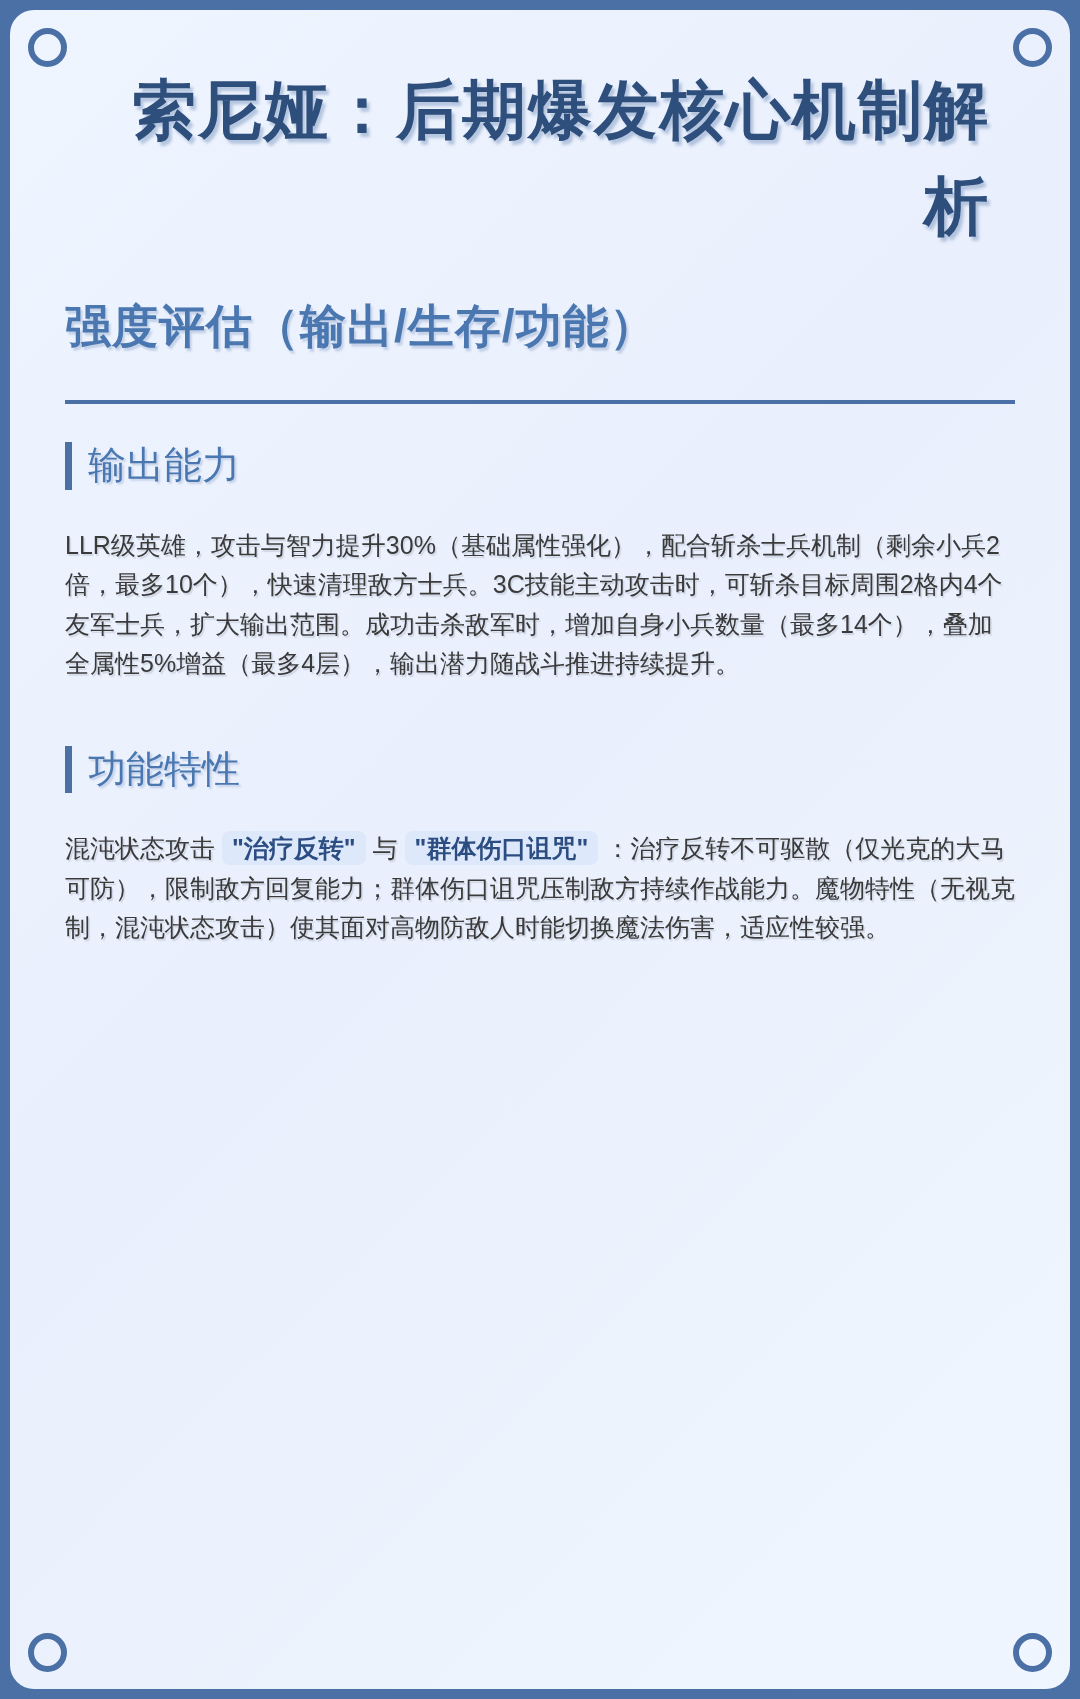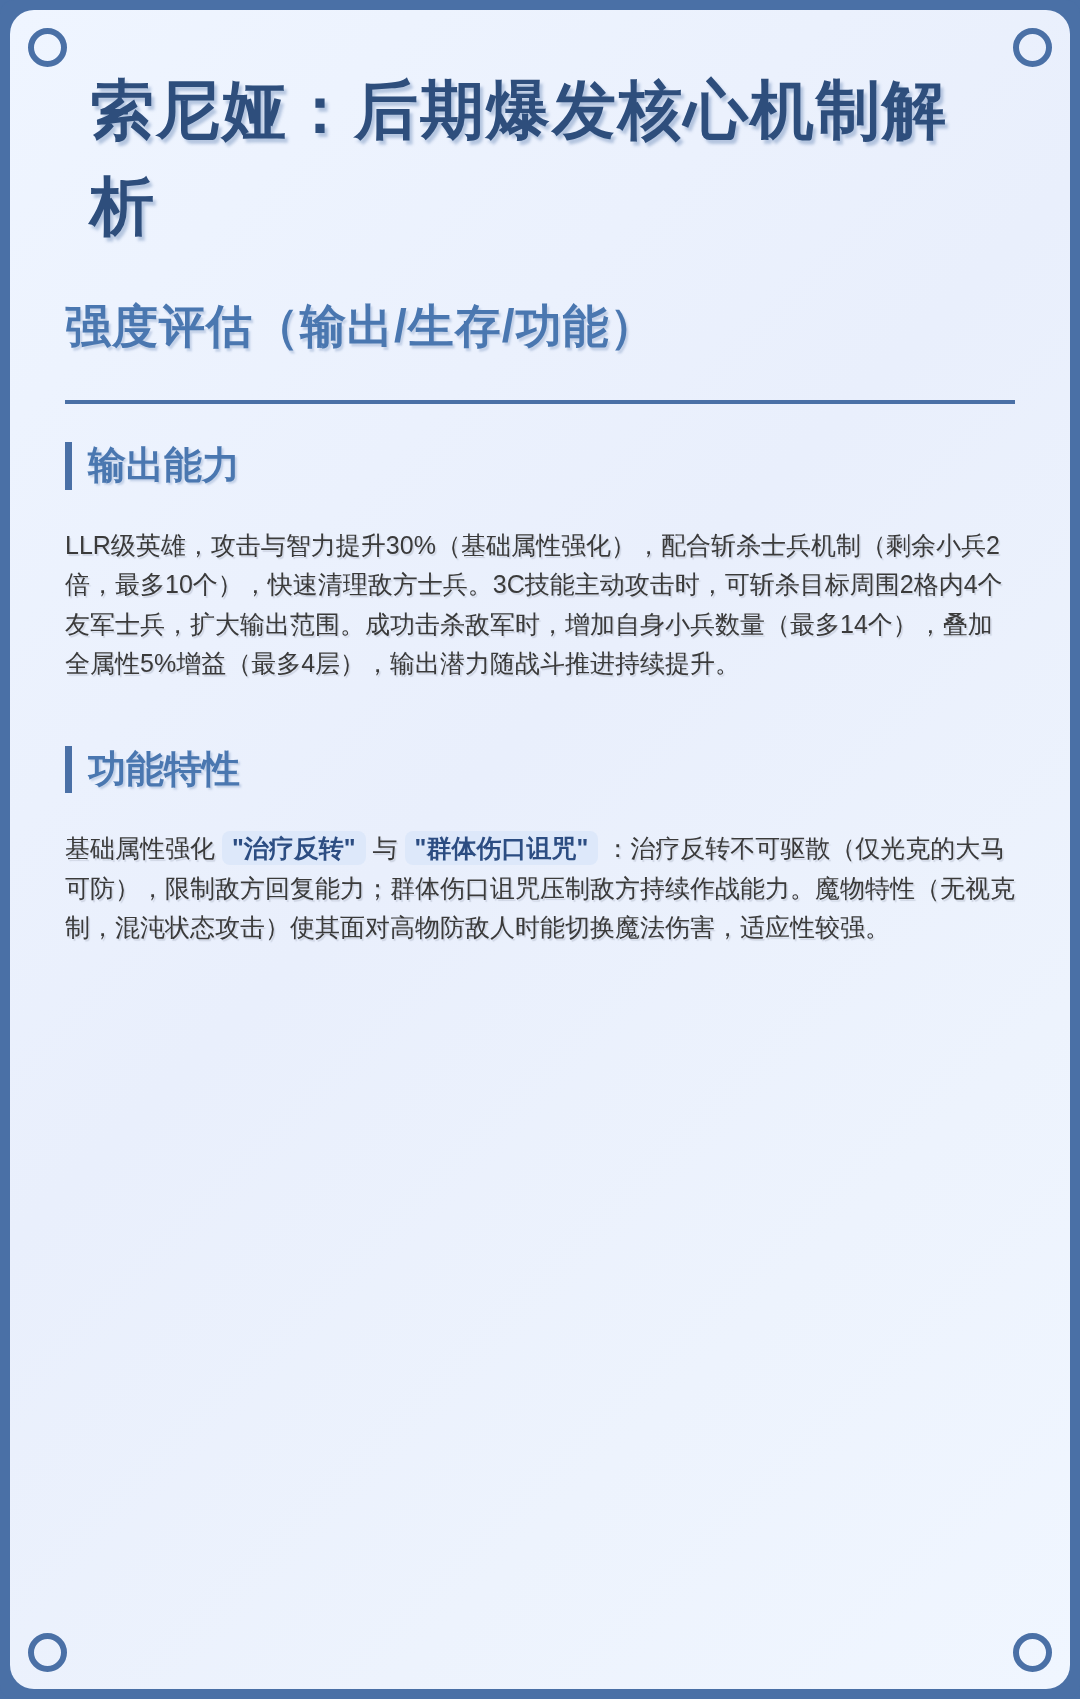--- a/index.html
+++ b/index.html
@@ -40,21 +40,21 @@
   .c-bl { bottom: 17px; left: 18px; }
   .c-br { bottom: 17px; right: 18px; }
 
   .content {
     padding: 0 55px;
   }
   h1.page-title {
     margin: 52px 25px 0;
     font-size: 64px;
     line-height: 1.5;
-    text-align: left;
+    text-align: right;
     font-weight: 800;
     color: #2e4e7c;
     letter-spacing: 2px;
     text-shadow: 3px 4px 3px rgba(74, 112, 166, 0.35);
   }
   h2.section-header {
     margin: 42px 0 0;
     font-size: 46px;
     font-weight: 800;
     color: #4a77b0;
@@ -62,21 +62,21 @@
     padding-bottom: 42px;
     border-bottom: 4px solid #4a70a6;
     text-shadow: 2px 3px 2px rgba(74, 112, 166, 0.25);
   }
   .sections section {
     display: block;
   }
   .sections h3 {
     margin: 62px 0 0;
     font-size: 38px;
-    font-weight: 700;
+    font-weight: 400;
     color: #4a77b0;
     border-left: 7px solid #4a70a6;
     padding-left: 16px;
     line-height: 1.25;
     text-shadow: 2px 2px 2px rgba(74, 112, 166, 0.25);
   }
   .sections section:first-child h3 {
     margin-top: 38px;
   }
   .sections p {
@@ -112,18 +112,18 @@
 
       <h2 class="section-header">强度评估（输出/生存/功能）</h2>
 
       <div class="sections">
           <section>
             <h3>输出能力</h3>
             <p><span class="seg">LLR级英雄，攻击与智力提升30%（基础属性强化），配合斩杀士兵机制（剩余小兵2倍，最多10个），快速清理敌方士兵。3C技能主动攻击时，可斩杀目标周围2格内4个友军士兵，扩大输出范围。成功击杀敌军时，增加自身小兵数量（最多14个），叠加全属性5%增益（最多4层），输出潜力随战斗推进持续提升。</span></p>
           </section>
           <section>
             <h3>功能特性</h3>
-            <p><span class="seg">基础属性强化 </span><span class="hl">"治疗反转"</span><span class="seg"> 与 </span><span class="hl">"群体伤口诅咒"</span><span class="seg"> ：治疗反转不可驱散（仅光克的大马可防），限制敌方回复能力；群体伤口诅咒压制敌方持续作战能力。魔物特性（无视克制，混沌状态攻击）使其面对高物防敌人时能切换魔法伤害，适应性较强。</span></p>
+            <p><span class="seg">混沌状态攻击 </span><span class="hl">"治疗反转"</span><span class="seg"> 与 </span><span class="hl">"群体伤口诅咒"</span><span class="seg"> ：治疗反转不可驱散（仅光克的大马可防），限制敌方回复能力；群体伤口诅咒压制敌方持续作战能力。魔物特性（无视克制，混沌状态攻击）使其面对高物防敌人时能切换魔法伤害，适应性较强。</span></p>
           </section>
         </div>
     </div>
   </div>
 </div>
 
 </body></html>

